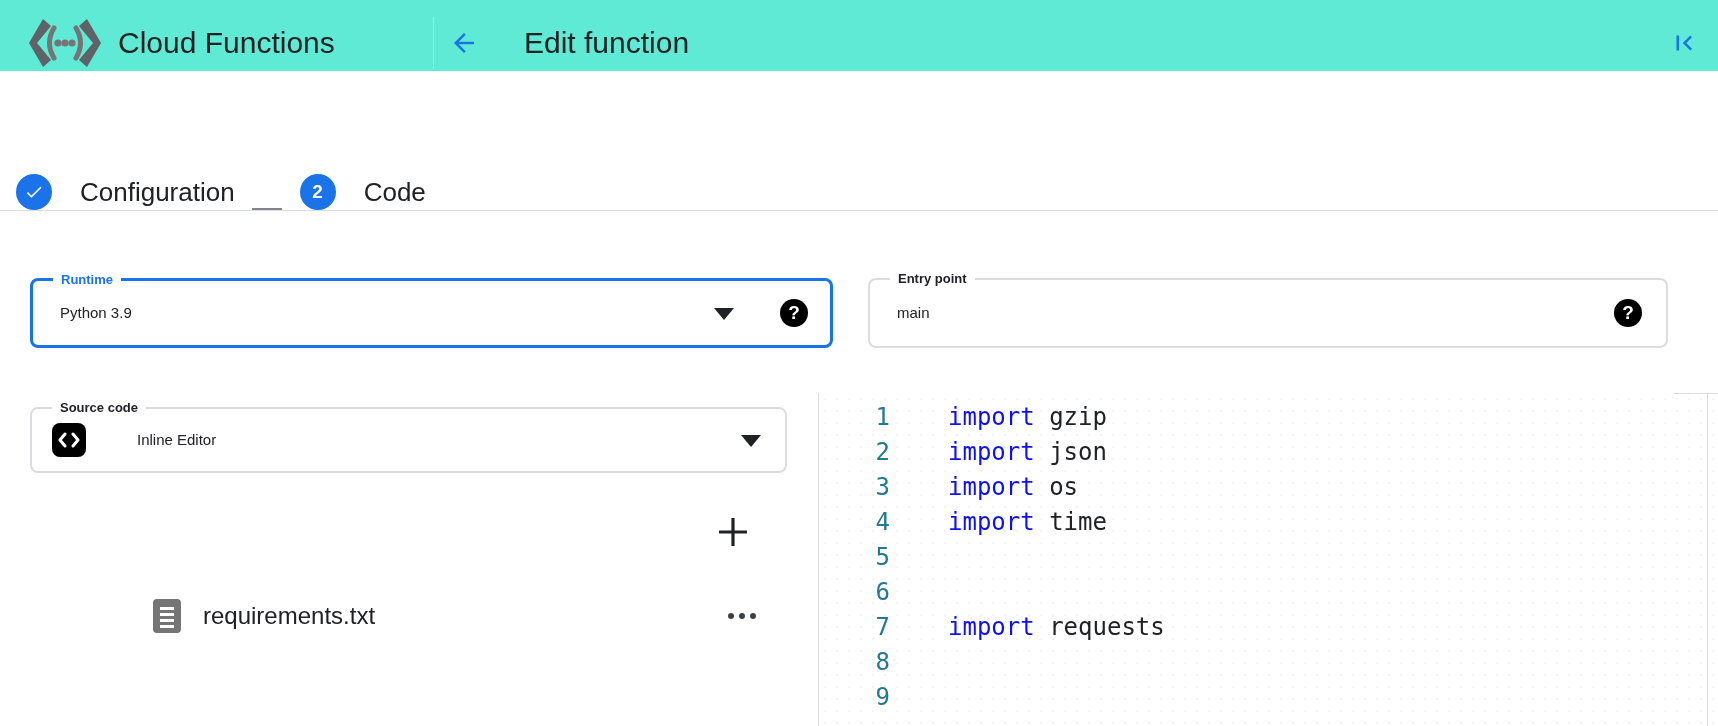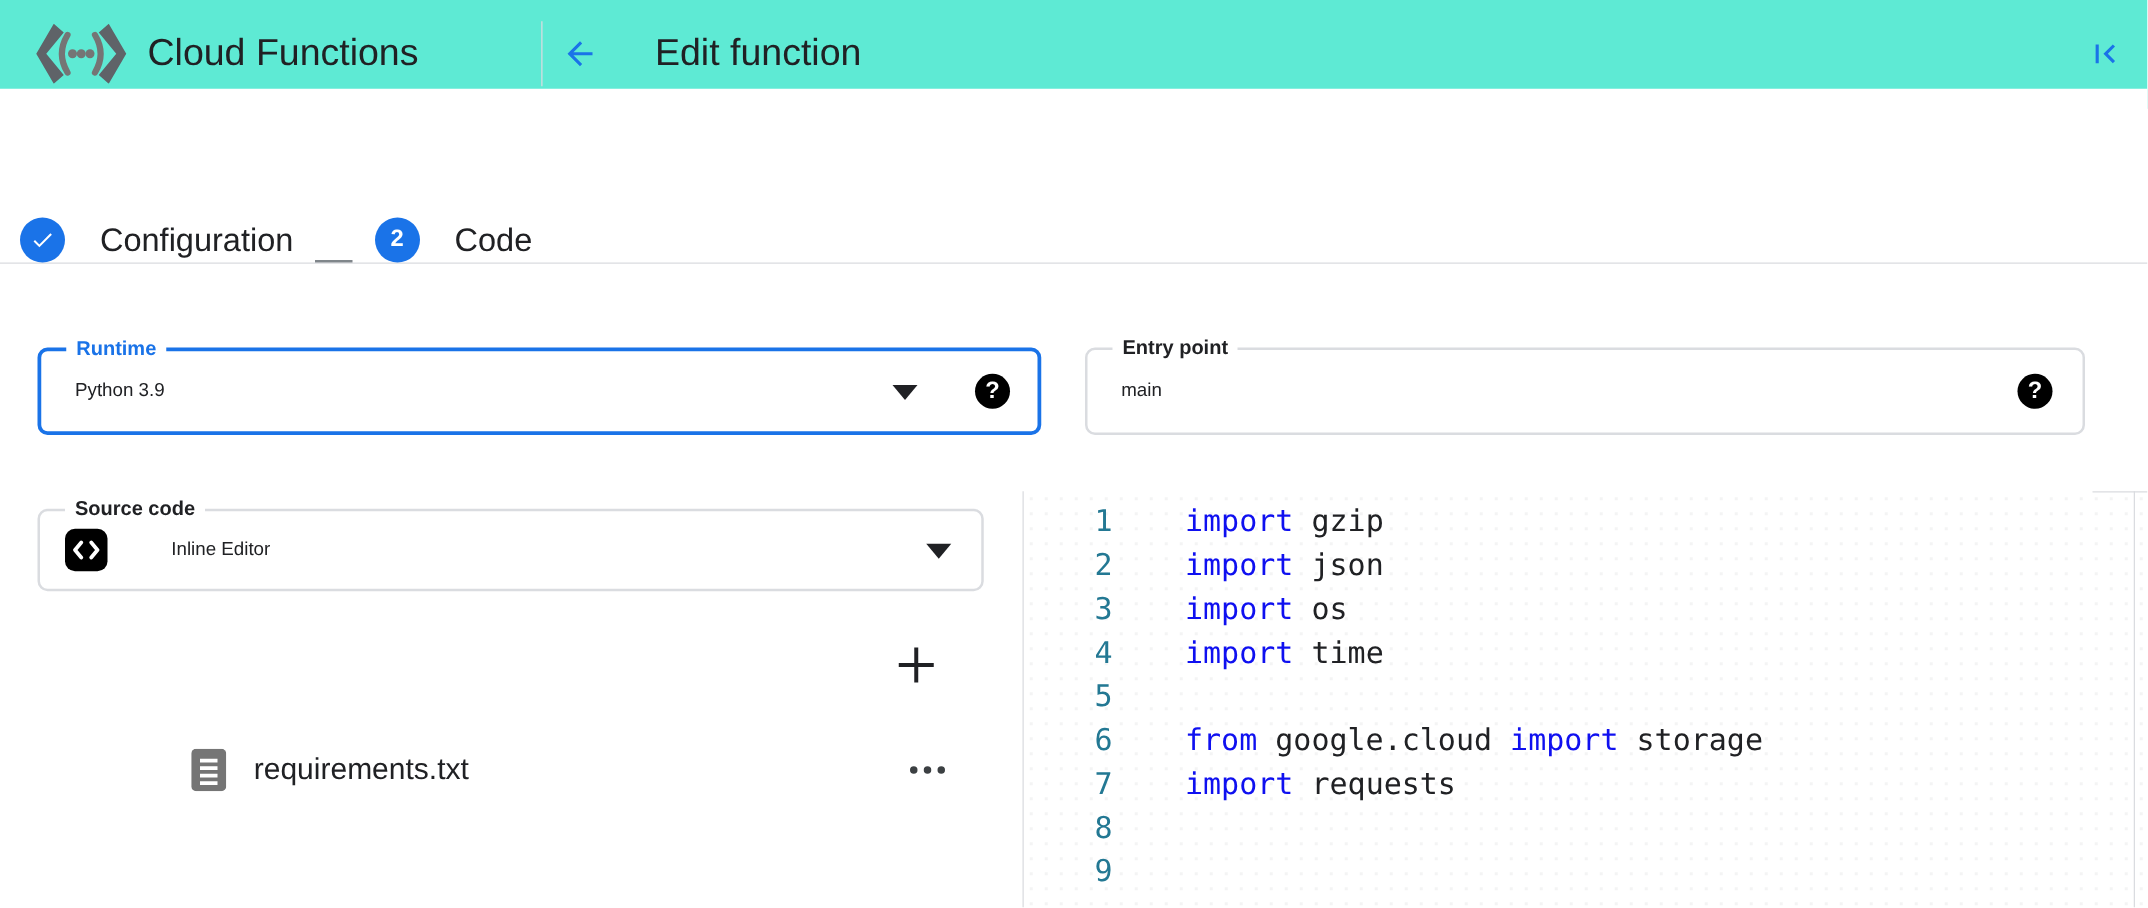--- a/index.html
+++ b/index.html
@@ -44,21 +44,21 @@
     font-size: 19px; font-weight: bold; flex: 0 0 auto;
   }
   .step-label { font-size: 26px; margin-left: 28px; white-space: nowrap; }
   .step-connector { width: 30px; height: 2px; background: #80868b; margin-left: 17px; margin-right: 18px; }
 
   
   .field { position: absolute; background: #fff; border-radius: 8px; }
   .field-label {
     position: absolute; top: -13px; left: 20px;
     background: #fff; padding: 0 8px;
-    font-size: 16px; font-weight: bold; line-height: 24px; white-space: nowrap;
+    font-size: 13px; font-weight: bold; line-height: 24px; white-space: nowrap;
   }
   .field-value { font-size: 15px; color: var(--text); background: transparent; border: none; outline: none; font-family: "Liberation Sans", sans-serif; }
 
   .runtime-field { left: 30px; top: 278px; width: 803px; height: 70px; border: 3px solid var(--accent, #1a73e8); }
   .runtime-field .field-label { color: var(--accent, #1a73e8); }
   .runtime-field .field-value { position: absolute; left: 27px; top: 0; line-height: 64px; }
 
   .entry-field { left: 868px; top: 278px; width: 800px; height: 70px; border: 2px solid #dadce0; }
   .entry-field .field-label { color: var(--text); }
   .entry-field .field-value { position: absolute; left: 27px; top: 0; height: 66px; width: 580px; line-height: 66px; }
@@ -245,21 +245,20 @@
       <span class="code-text"><span class="tok-kw">import</span><span class="tok-pl"> time</span></span>
     </div>
 
     <div class="code-line">
       <span class="gutter">5</span>
       <span class="code-text"></span>
     </div>
 
     <div class="code-line">
       <span class="gutter">6</span>
-      <span class="code-text"><span class="tok-kw">from</span><span class="tok-pl"> google.cloud </span><span class="tok-kw">import</span><span class="tok-pl"> storage</span></span>
     </div>
 
     <div class="code-line">
       <span class="gutter">7</span>
       <span class="code-text"><span class="tok-kw">import</span><span class="tok-pl"> requests</span></span>
     </div>
 
     <div class="code-line">
       <span class="gutter">8</span>
       <span class="code-text"></span>

